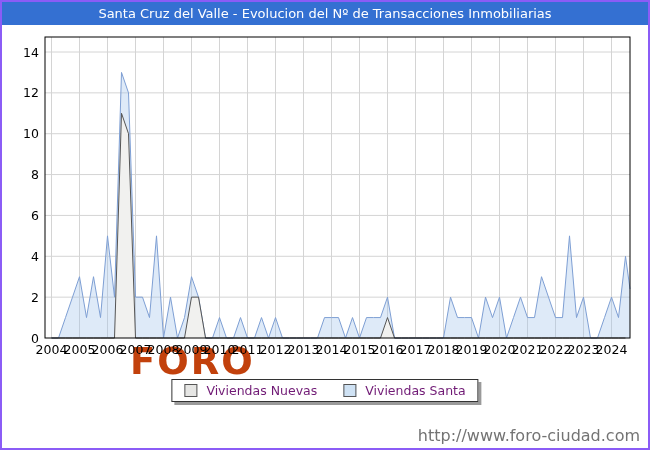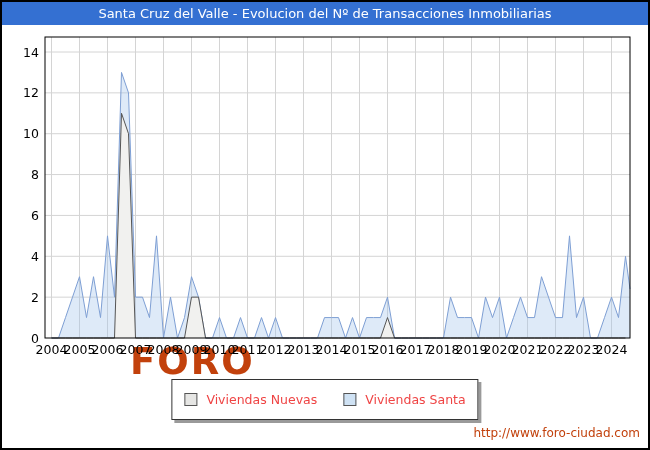--- a/index.html
+++ b/index.html
@@ -3,49 +3,49 @@
 <meta charset="utf-8">
 <style>
   html,body{margin:0;padding:0;background:#ffffff;}
   #stage{
     position:relative;
     width:650px;height:450px;
     background:#ffffff;
     font-family:"DejaVu Sans","Liberation Sans",sans-serif;
     overflow:hidden;
     box-sizing:border-box;
-    border:2px solid #000000;
+    border:2px solid #8b5cf6;
   }
   #titlebar{
     position:absolute;top:0;left:0;right:0;height:23px;
     background:#3470d2;color:#ffffff;
     font-size:13px;line-height:23px;text-align:center;
     white-space:nowrap;
   }
   #watermark{
     position:absolute;top:338px;left:0;width:650px;height:40px;
     font-size:37px;font-weight:bold;letter-spacing:2px;
     white-space:nowrap;z-index:0;pointer-events:none;
   }
   #wm1{position:absolute;left:128px;top:0;color:#c2410c;}
   #wm2{position:absolute;left:252px;top:0;color:#dfe9f7;}
   #plot-svg{position:absolute;top:0;left:0;z-index:1;}
   #legend{
     position:absolute;top:377px;left:50%;transform:translateX(-50%);
     background:#ffffff;border:1px solid #333333;
     box-shadow:3px 3px 0 #9a9a9a;
     display:flex;align-items:center;gap:26px;
-    padding:12px 12px;z-index:2;
-    font-size:12.5px;color:#ef4444;white-space:nowrap;
+    padding:3px 12px;z-index:2;
+    font-size:12.5px;color:#701a75;white-space:nowrap;
   }
   .legend-item{display:flex;align-items:center;gap:9px;}
   .swatch{width:11px;height:11px;border:1px solid #555555;display:inline-block;}
   #footer{
     position:absolute;top:424px;right:8px;
-    font-size:12px;color:#c2410c;z-index:2;
+    font-size:16px;color:#737373;z-index:2;
   }
 </style>
 </head>
 <body>
 
 <div id="stage">
 
   <div id="titlebar">Santa Cruz del Valle - Evolucion del Nº de Transacciones Inmobiliarias</div>
 
   <div id="watermark">

